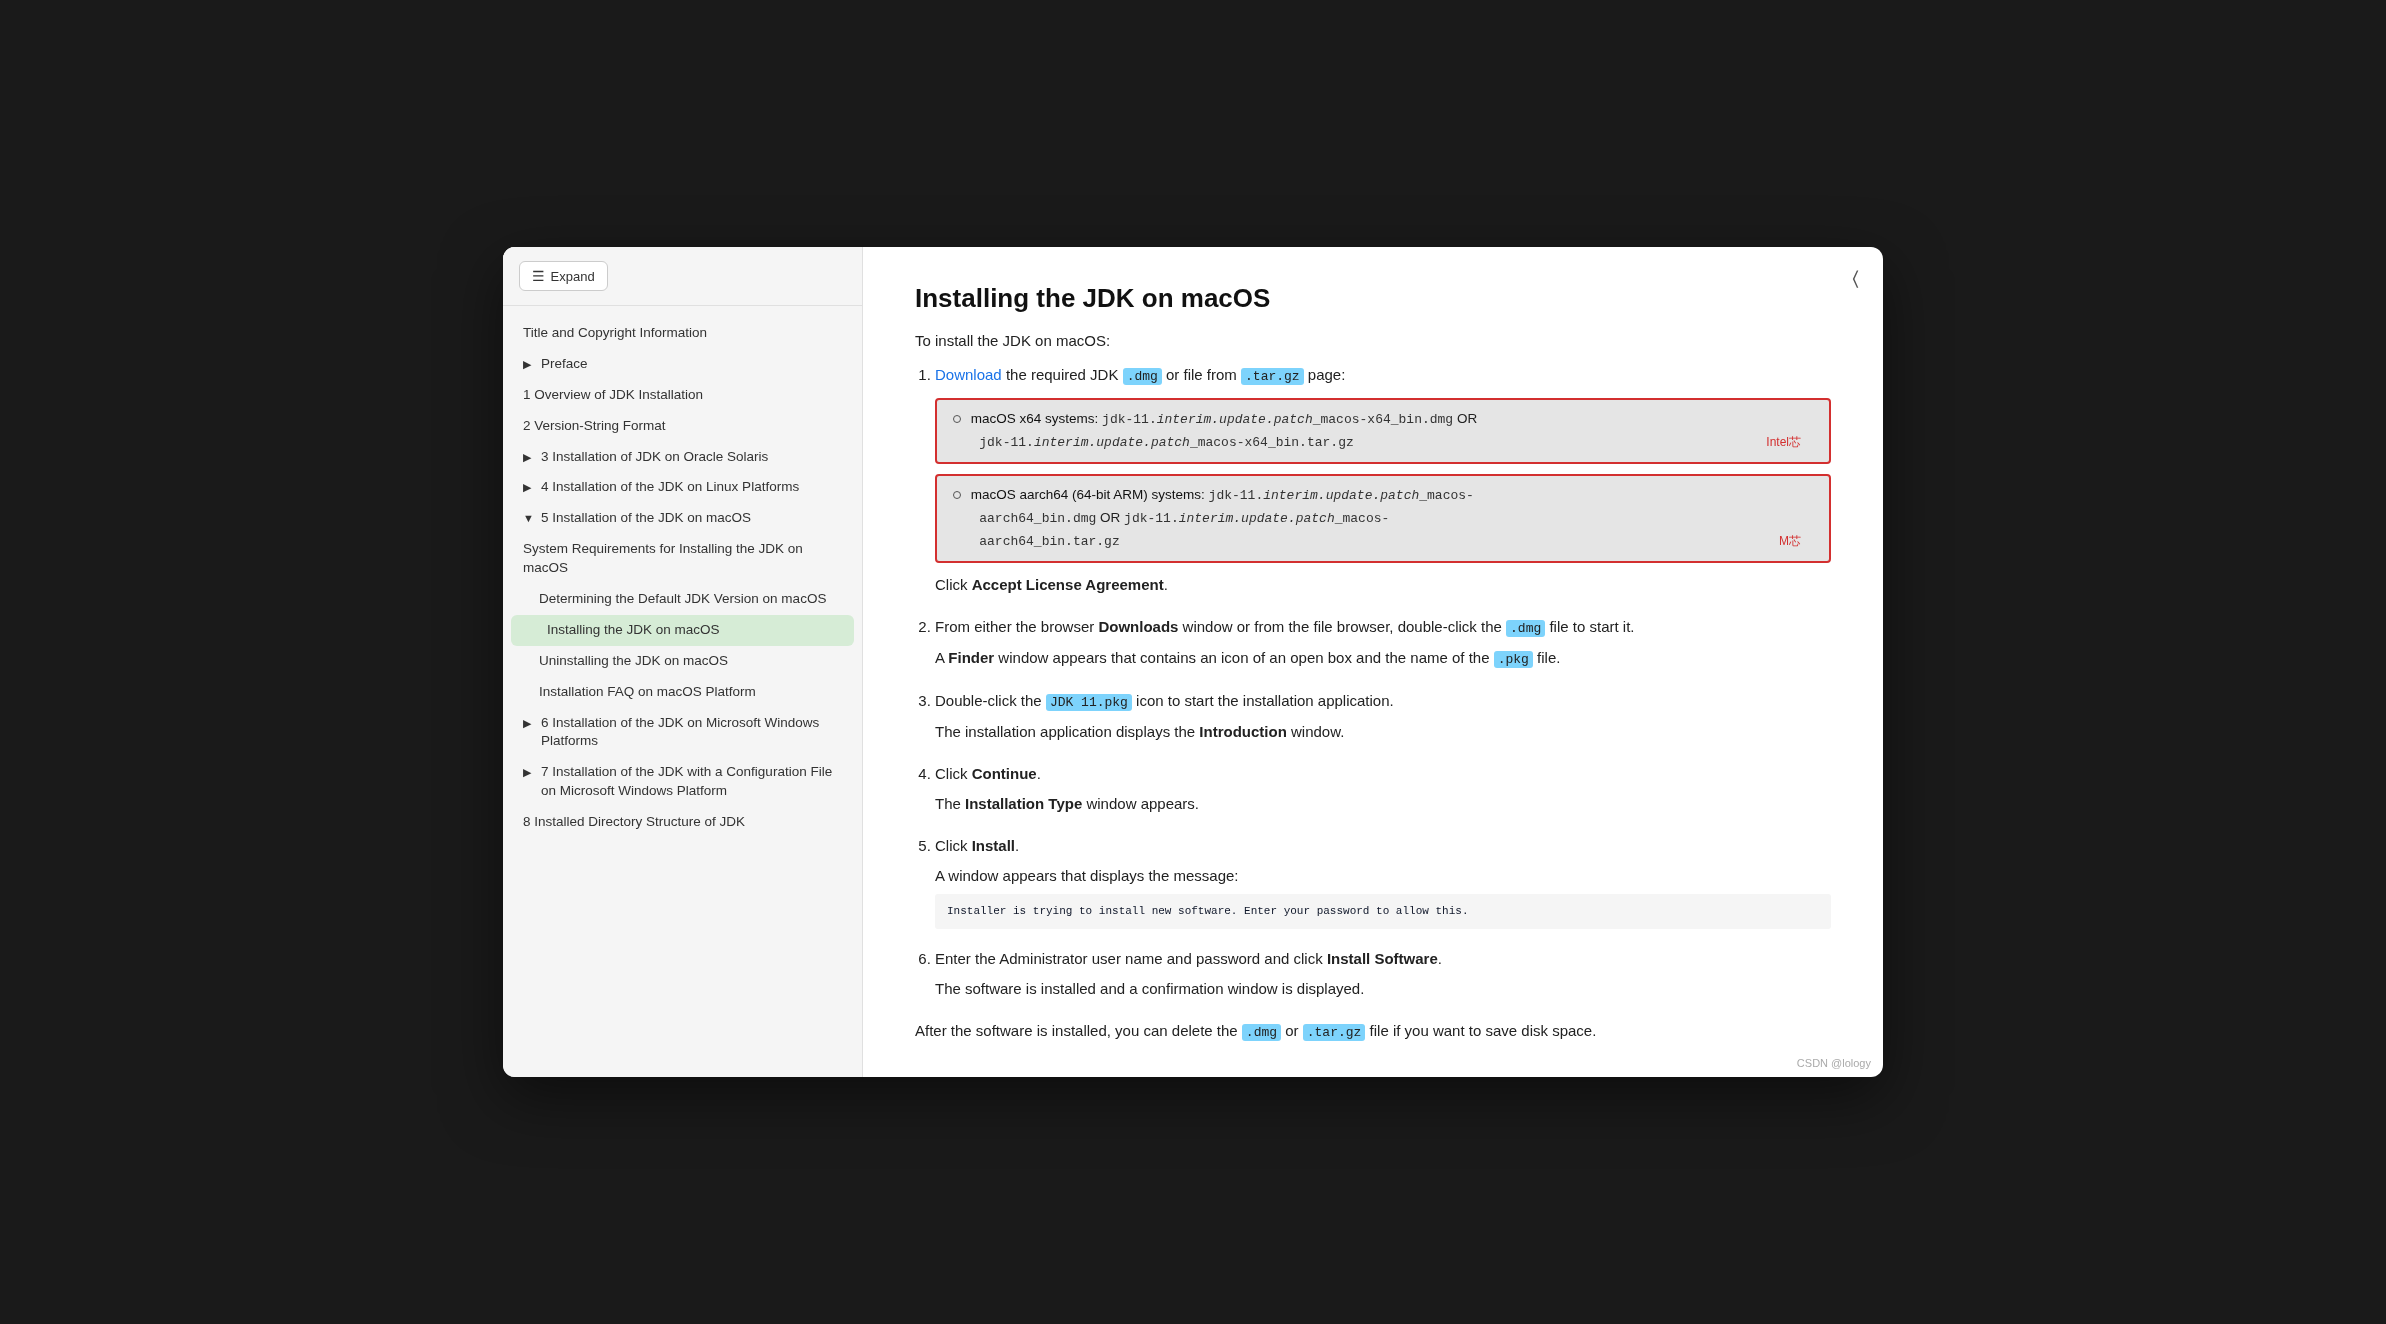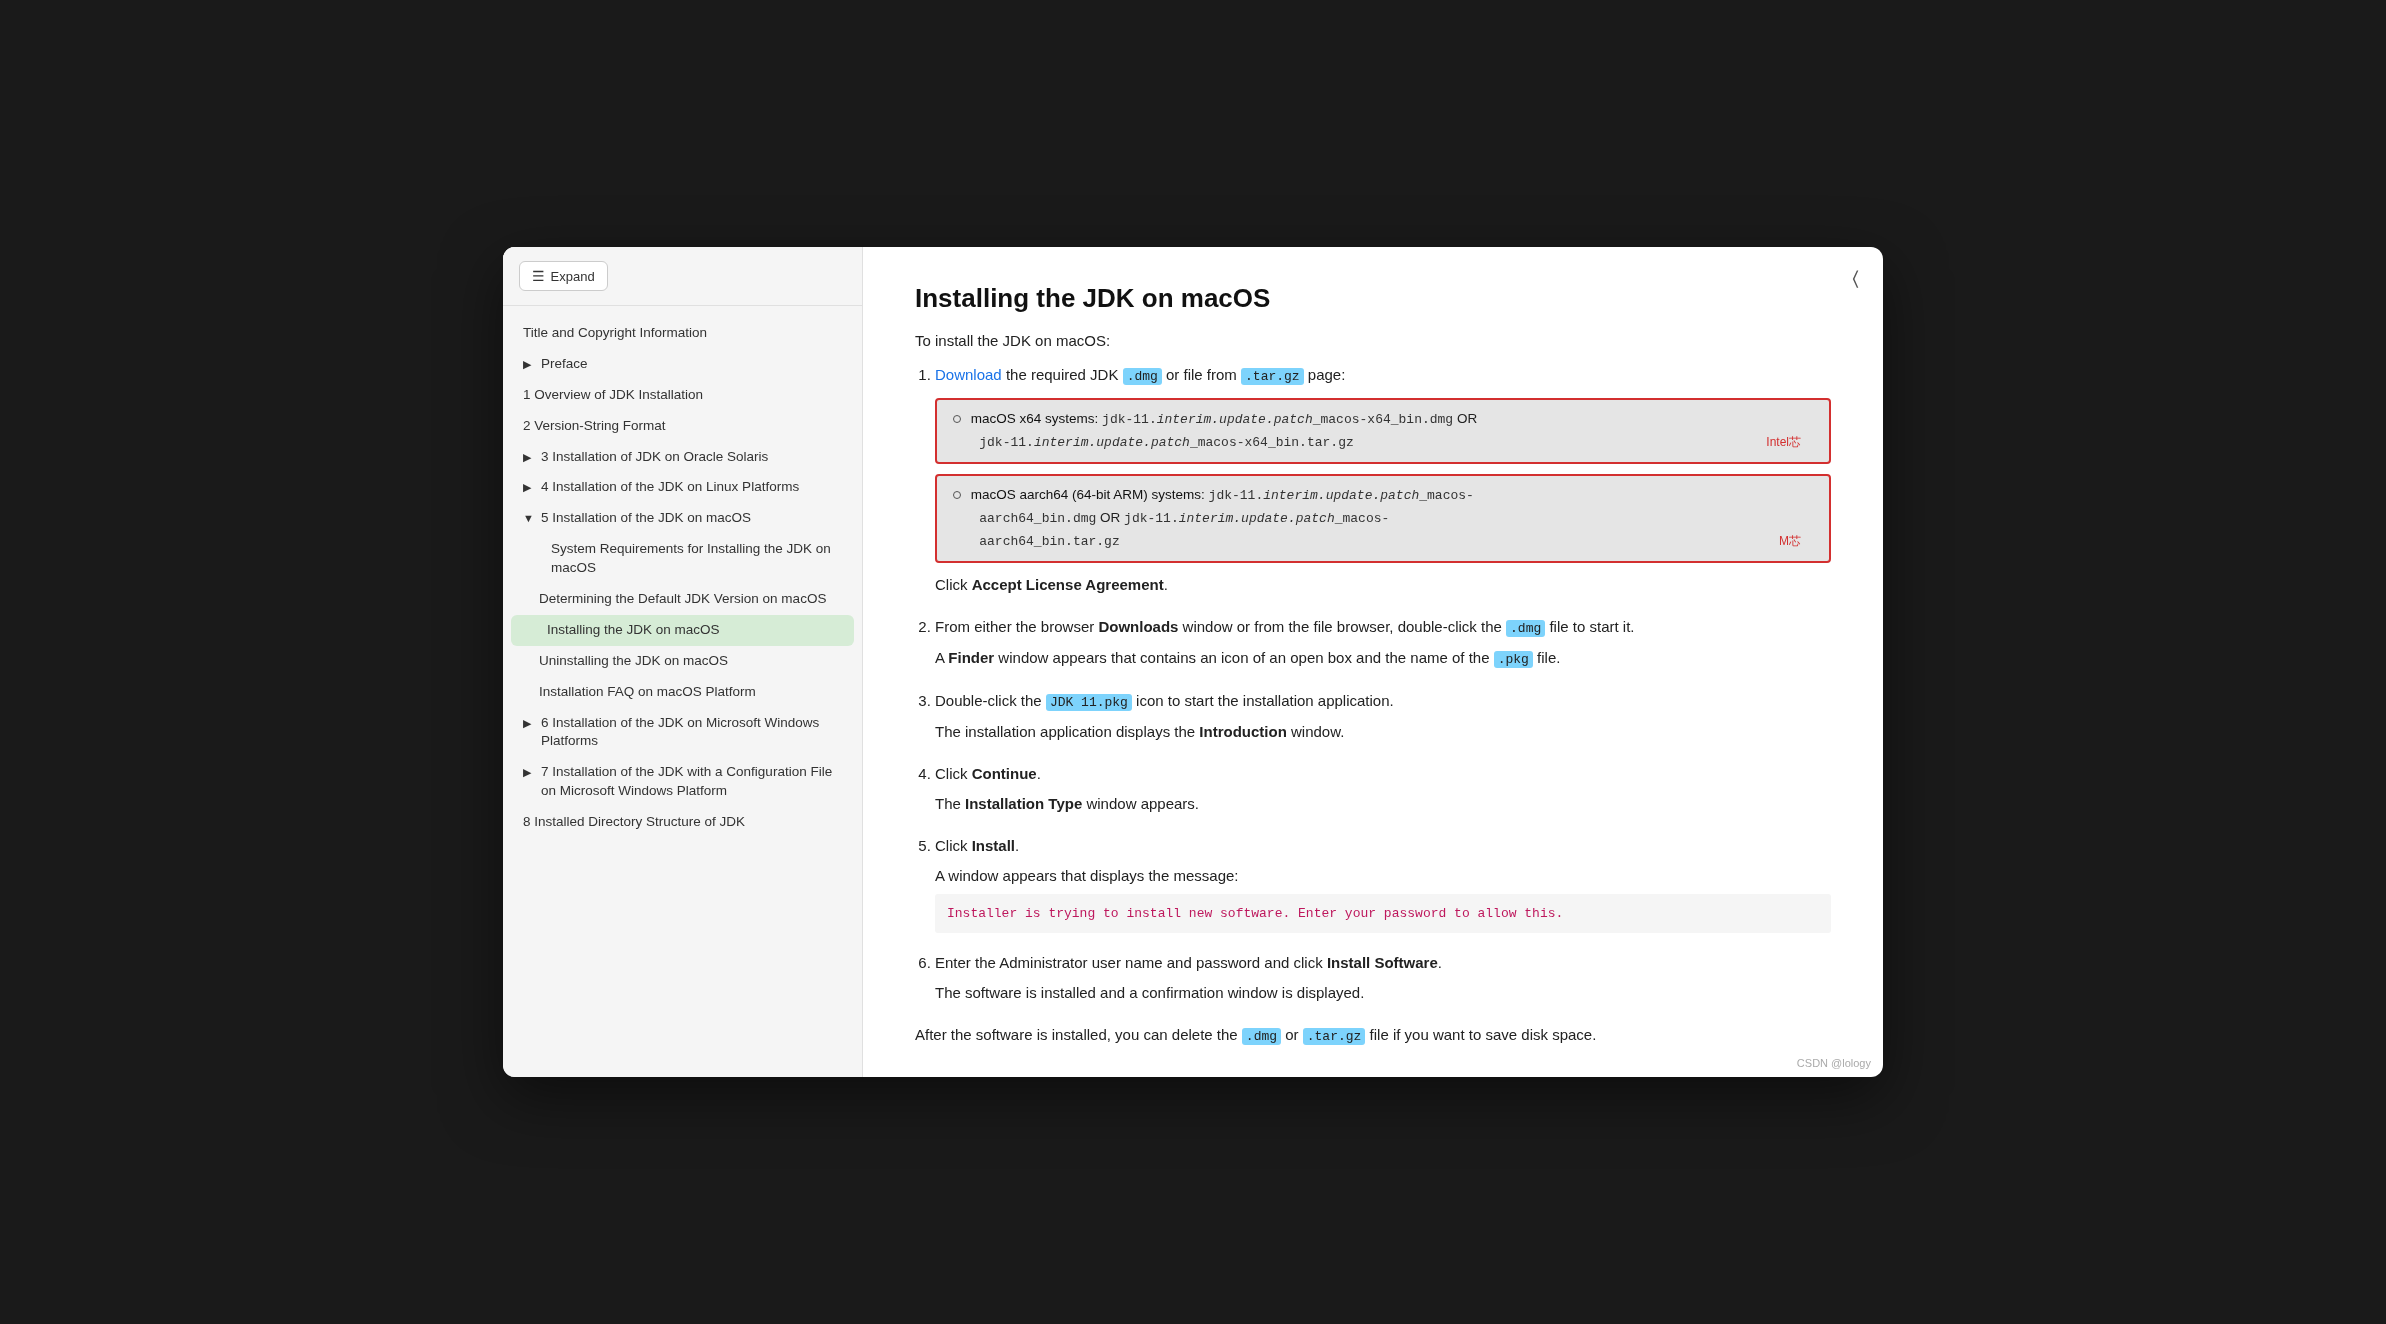--- a/index.html
+++ b/index.html
@@ -170,27 +170,27 @@
     }
     .inline-code {
       font-family: 'Courier New', Courier, monospace;
       font-size: 13px;
       background: #7dd3fc;
       padding: 1px 4px;
       border-radius: 3px;
     }
     .message-code {
       font-family: 'Courier New', Courier, monospace;
-      font-size: 13px;
+      font-size: 11px;
       background: #f5f5f5;
       padding: 8px 12px;
       display: block;
       margin-top: 6px;
       border-radius: 3px;
-      color: #be185d;
+      color: #0f172a;
       line-height: 1.8;
     }
     .footer-text {
       font-size: 15px;
       color: #222;
       margin-top: 10px;
       line-height: 1.6;
     }
     .watermark {
       position: absolute;
@@ -231,21 +231,21 @@
           <span>3 Installation of JDK on Oracle Solaris</span>
         </div>
         <div class="nav-item" style="padding-left: 20px;">
           <span class="arrow">▶</span>
           <span>4 Installation of the JDK on Linux Platforms</span>
         </div>
         <div class="nav-item" style="padding-left: 20px;">
           <span class="arrow">▼</span>
           <span>5 Installation of the JDK on macOS</span>
         </div>
-        <div class="nav-item sub" style="padding-left: 48px;">
+        <div class="nav-item sub" style="padding-left: 20px;">
           <span>System Requirements for Installing the JDK on macOS</span>
         </div>
         <div class="nav-item sub" style="padding-left: 36px;">
           <span>Determining the Default JDK Version on macOS</span>
         </div>
         <div class="nav-item sub active" style="padding-left: 36px;">
           <span>Installing the JDK on macOS</span>
         </div>
         <div class="nav-item sub" style="padding-left: 36px;">
           <span>Uninstalling the JDK on macOS</span>

